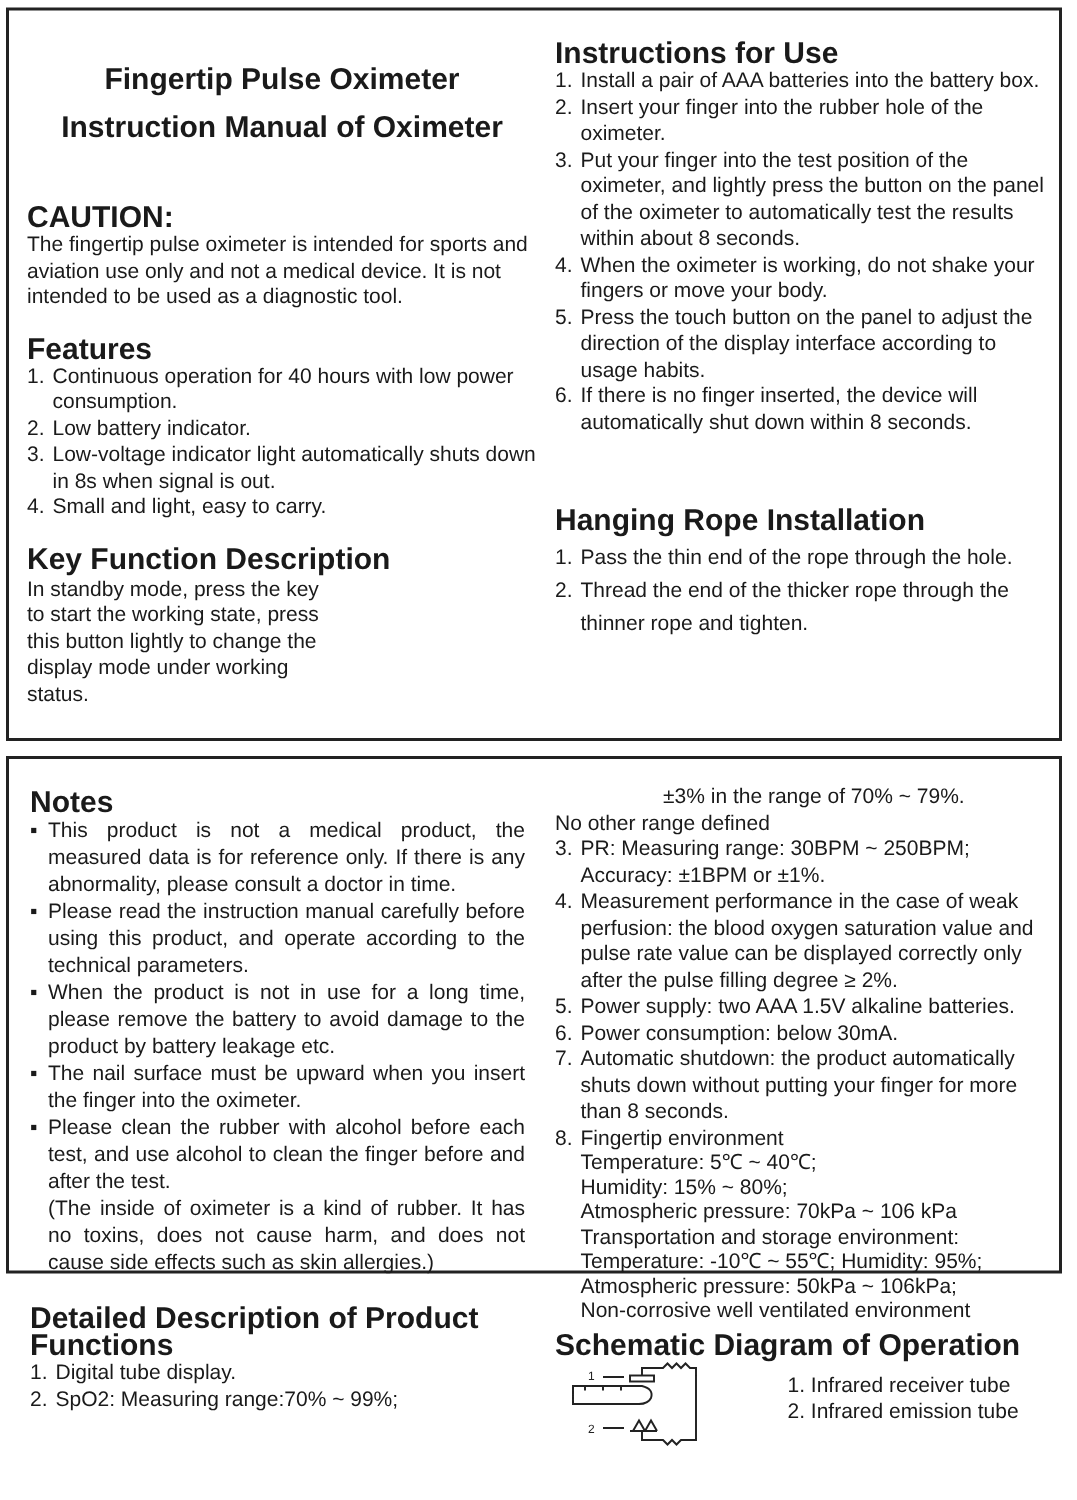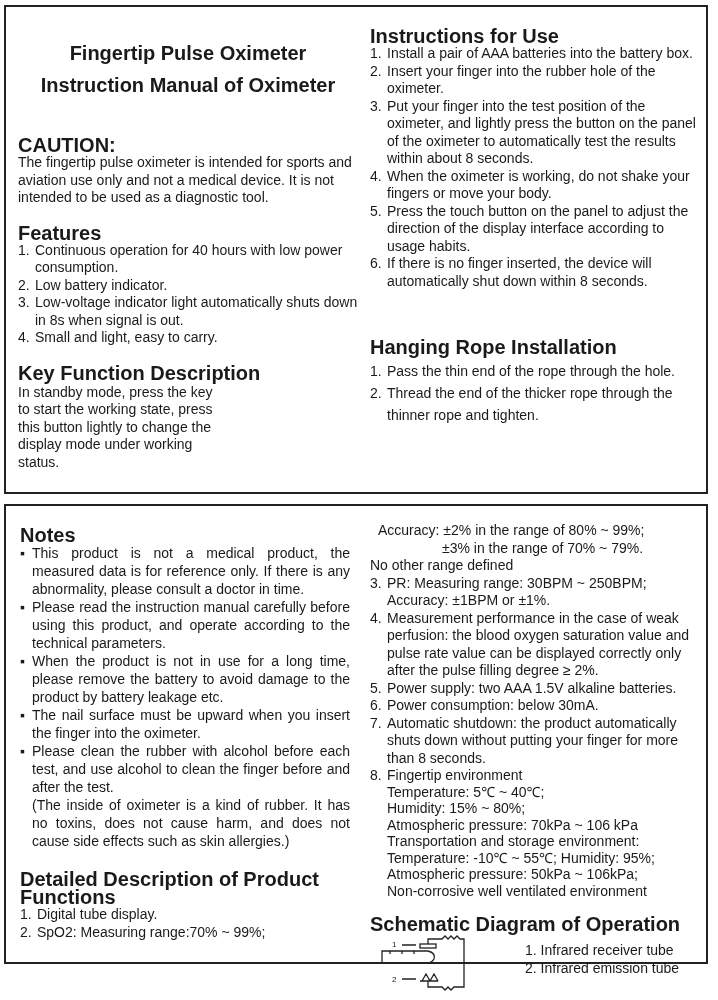--- a/index.html
+++ b/index.html
@@ -1,20 +1,20 @@
 <!DOCTYPE html>
 <html><head>
 <meta charset="utf-8">
 <style>
   html, body { margin:0; padding:0; background:#ffffff; }
   body { width:718px; height:1000px; position:relative; overflow:hidden;
          font-family:"Liberation Sans", sans-serif; color:#1a1a1a; }
   .panel { position:absolute; left:4px; width:704px; border:2px solid #222; box-sizing:border-box; background:#fff; }
   .panel.top { top:5px; height:489px; }
-  .panel.bottom { top:504px; height:460px; }
+  .panel.bottom { top:504px; height:345px; }
   .col { position:absolute; top:0; }
   .p-tl { left:12px; width:340px; }
   .p-tr { left:364px; width:335px; }
   .title { font-weight:bold; font-size:20px; text-align:center; margin:0; line-height:32px; }
   h3 { font-size:20px; font-weight:bold; margin:0; line-height:18px; }
   .txt { font-size:14px; line-height:17.5px; margin:0; }
   ol, ul { margin:0; padding:0; list-style:none; }
   .li { position:relative; padding-left:17px; font-size:14px; line-height:17.5px; }
   .li .num { position:absolute; left:0; top:0; }
   .bul { position:relative; padding-left:12px; font-size:14px; line-height:18px; text-align:justify; }
@@ -86,41 +86,40 @@
     <div style="margin-top:20px;">
       <h3>Detailed Description of Product Functions</h3>
       <ol>
         <li class="li"><span class="num">1.</span><span>Digital tube display.</span></li>
         <li class="li"><span class="num">2.</span><span>SpO2: Measuring range:70% ~ 99%;</span></li>
       </ol>
     </div>
   </div>
 
   <div class="col" style="left:364px; width:336px; top:16px;">
-    <p class="txt" style="padding-left:8px;">Accuracy: ±2% in the range of 80% ~ 99%;</p>
     <p class="txt" style="padding-left:72px;">±3% in the range of 70% ~ 79%.</p>
     <p class="txt">No other range defined</p>
     <ol>
       <li class="li"><span class="num">3.</span><span>PR: Measuring range: 30BPM ~ 250BPM;</span><br><span>Accuracy: ±1BPM or  ±1%.</span></li>
       <li class="li"><span class="num">4.</span><span>Measurement performance in the case of weak perfusion: the blood oxygen saturation value and pulse rate value can be displayed correctly only after the pulse filling degree ≥ 2%.</span></li>
       <li class="li"><span class="num">5.</span><span>Power supply: two AAA 1.5V alkaline batteries.</span></li>
       <li class="li"><span class="num">6.</span><span>Power consumption: below 30mA.</span></li>
       <li class="li"><span class="num">7.</span><span>Automatic shutdown: the product automatically shuts down without putting your finger for more than 8 seconds.</span></li>
       <li class="li" style="line-height:16.5px;">
         <span class="num">8.</span><span>Fingertip environment</span><br>
         <span>Temperature: 5℃ ~ 40℃;</span><br>
         <span>Humidity: 15% ~ 80%;</span><br>
         <span>Atmospheric pressure: 70kPa ~ 106 kPa</span><br>
         <span>Transportation and storage environment:</span><br>
         <span>Temperature: -10℃ ~ 55℃; Humidity: 95%;</span><br>
         <span>Atmospheric pressure: 50kPa ~ 106kPa;</span><br>
         <span>Non-corrosive well ventilated environment</span>
       </li>
     </ol>
-    <h3 style="margin-top:16px;">Schematic Diagram of Operation</h3>
+    <h3 style="margin-top:6px;">Schematic Diagram of Operation</h3>
     <div style="position:relative; height:60px;">
       <svg class="diag" width="90" height="56" viewBox="0 0 90 56" style="left:10px; top:2px;">
         <g fill="none" stroke="#222" stroke-width="1.3">
           <path d="M2 16 L48 16 Q56 18 54 24 Q52 28 46 28 L2 28 Z"></path>
           <path d="M10 16 v3 M22 16 v3 M34 16 v3"></path>
           <rect x="40" y="9" width="16" height="4"></rect>
           <path d="M48 9 V4 H62 l3 -3 l3 3 l3 -3 l3 3 l3 -3 l3 3 H84 V52 H74 l-3 3 l-3 -3 l-3 3 l-3 -3 H48 V46"></path>
           <path d="M40 46 H58 M42 46 l4 -7 l4 7 M50 46 l4 -7 l4 7"></path>
           <path d="M22 10 H36 M22 44 H36"></path>
         </g>

